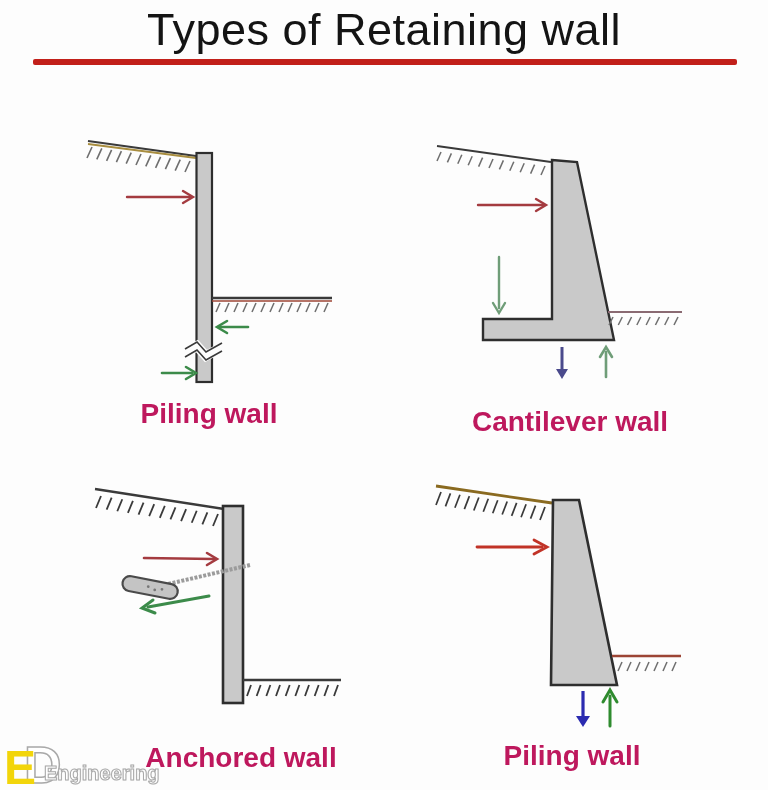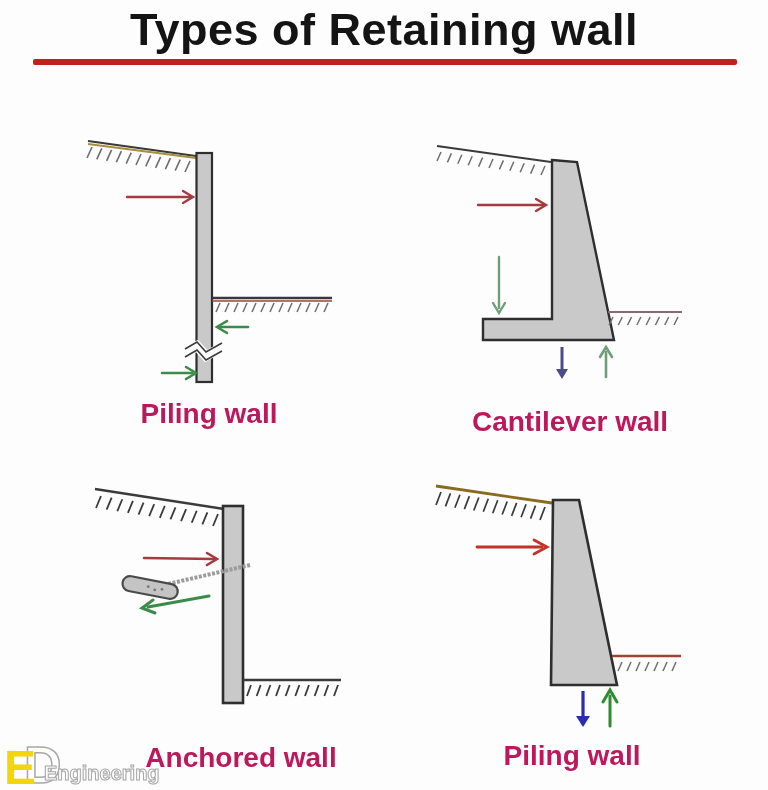--- a/index.html
+++ b/index.html
@@ -2,21 +2,21 @@
 <html style="--title_underline: #c2201a; --arrow_red: #a43b40; --arrow_red_bright: #c13327; --arrow_green: #3c8b4a; --arrow_green_bright: #2f8b2f; --arrow_sage: #6f9d78; --arrow_blue: #4a4a8c; --arrow_blue_bright: #2b2bb0; --wall_fill: #c9c9c9; --wall_stroke: #2e2e2e; --ground_dark: #3a3a3a; --ground_tan: #a88d3f; --ground_red: #9c4535; --ground_brown: #8a6a20; --ground_mauve: #8a6a72; --hatch_gray: #6e6e6e; --logo_yellow: #f2d50a; --watermark_outline: #a9a9a9;"><head>
 <meta charset="utf-8">
 <style>
   html,body{margin:0;padding:0;background:#e9e9e9;}
   .canvas{
     position:relative;width:768px;height:790px;background:#fdfdfd;overflow:hidden;
     font-family:"Liberation Sans",sans-serif;
   }
   .title{
     position:absolute;top:4px;left:0;width:100%;text-align:center;
-    font-size:45px;font-weight:700;letter-spacing:0.5px;color:#141414;
+    font-size:45px;font-weight:400;letter-spacing:0.5px;color:#141414;
   }
   .title-underline{
     position:absolute;top:59px;left:33px;width:704px;height:6px;
     background:var(--title_underline);border-radius:2px;
   }
   .diagram-svg{position:absolute;left:0;top:0;}
   .panel-label{
     position:absolute;transform:translateX(-50%);white-space:nowrap;
     font-size:28px;font-weight:800;color:#be185d;z-index:2;
   }

